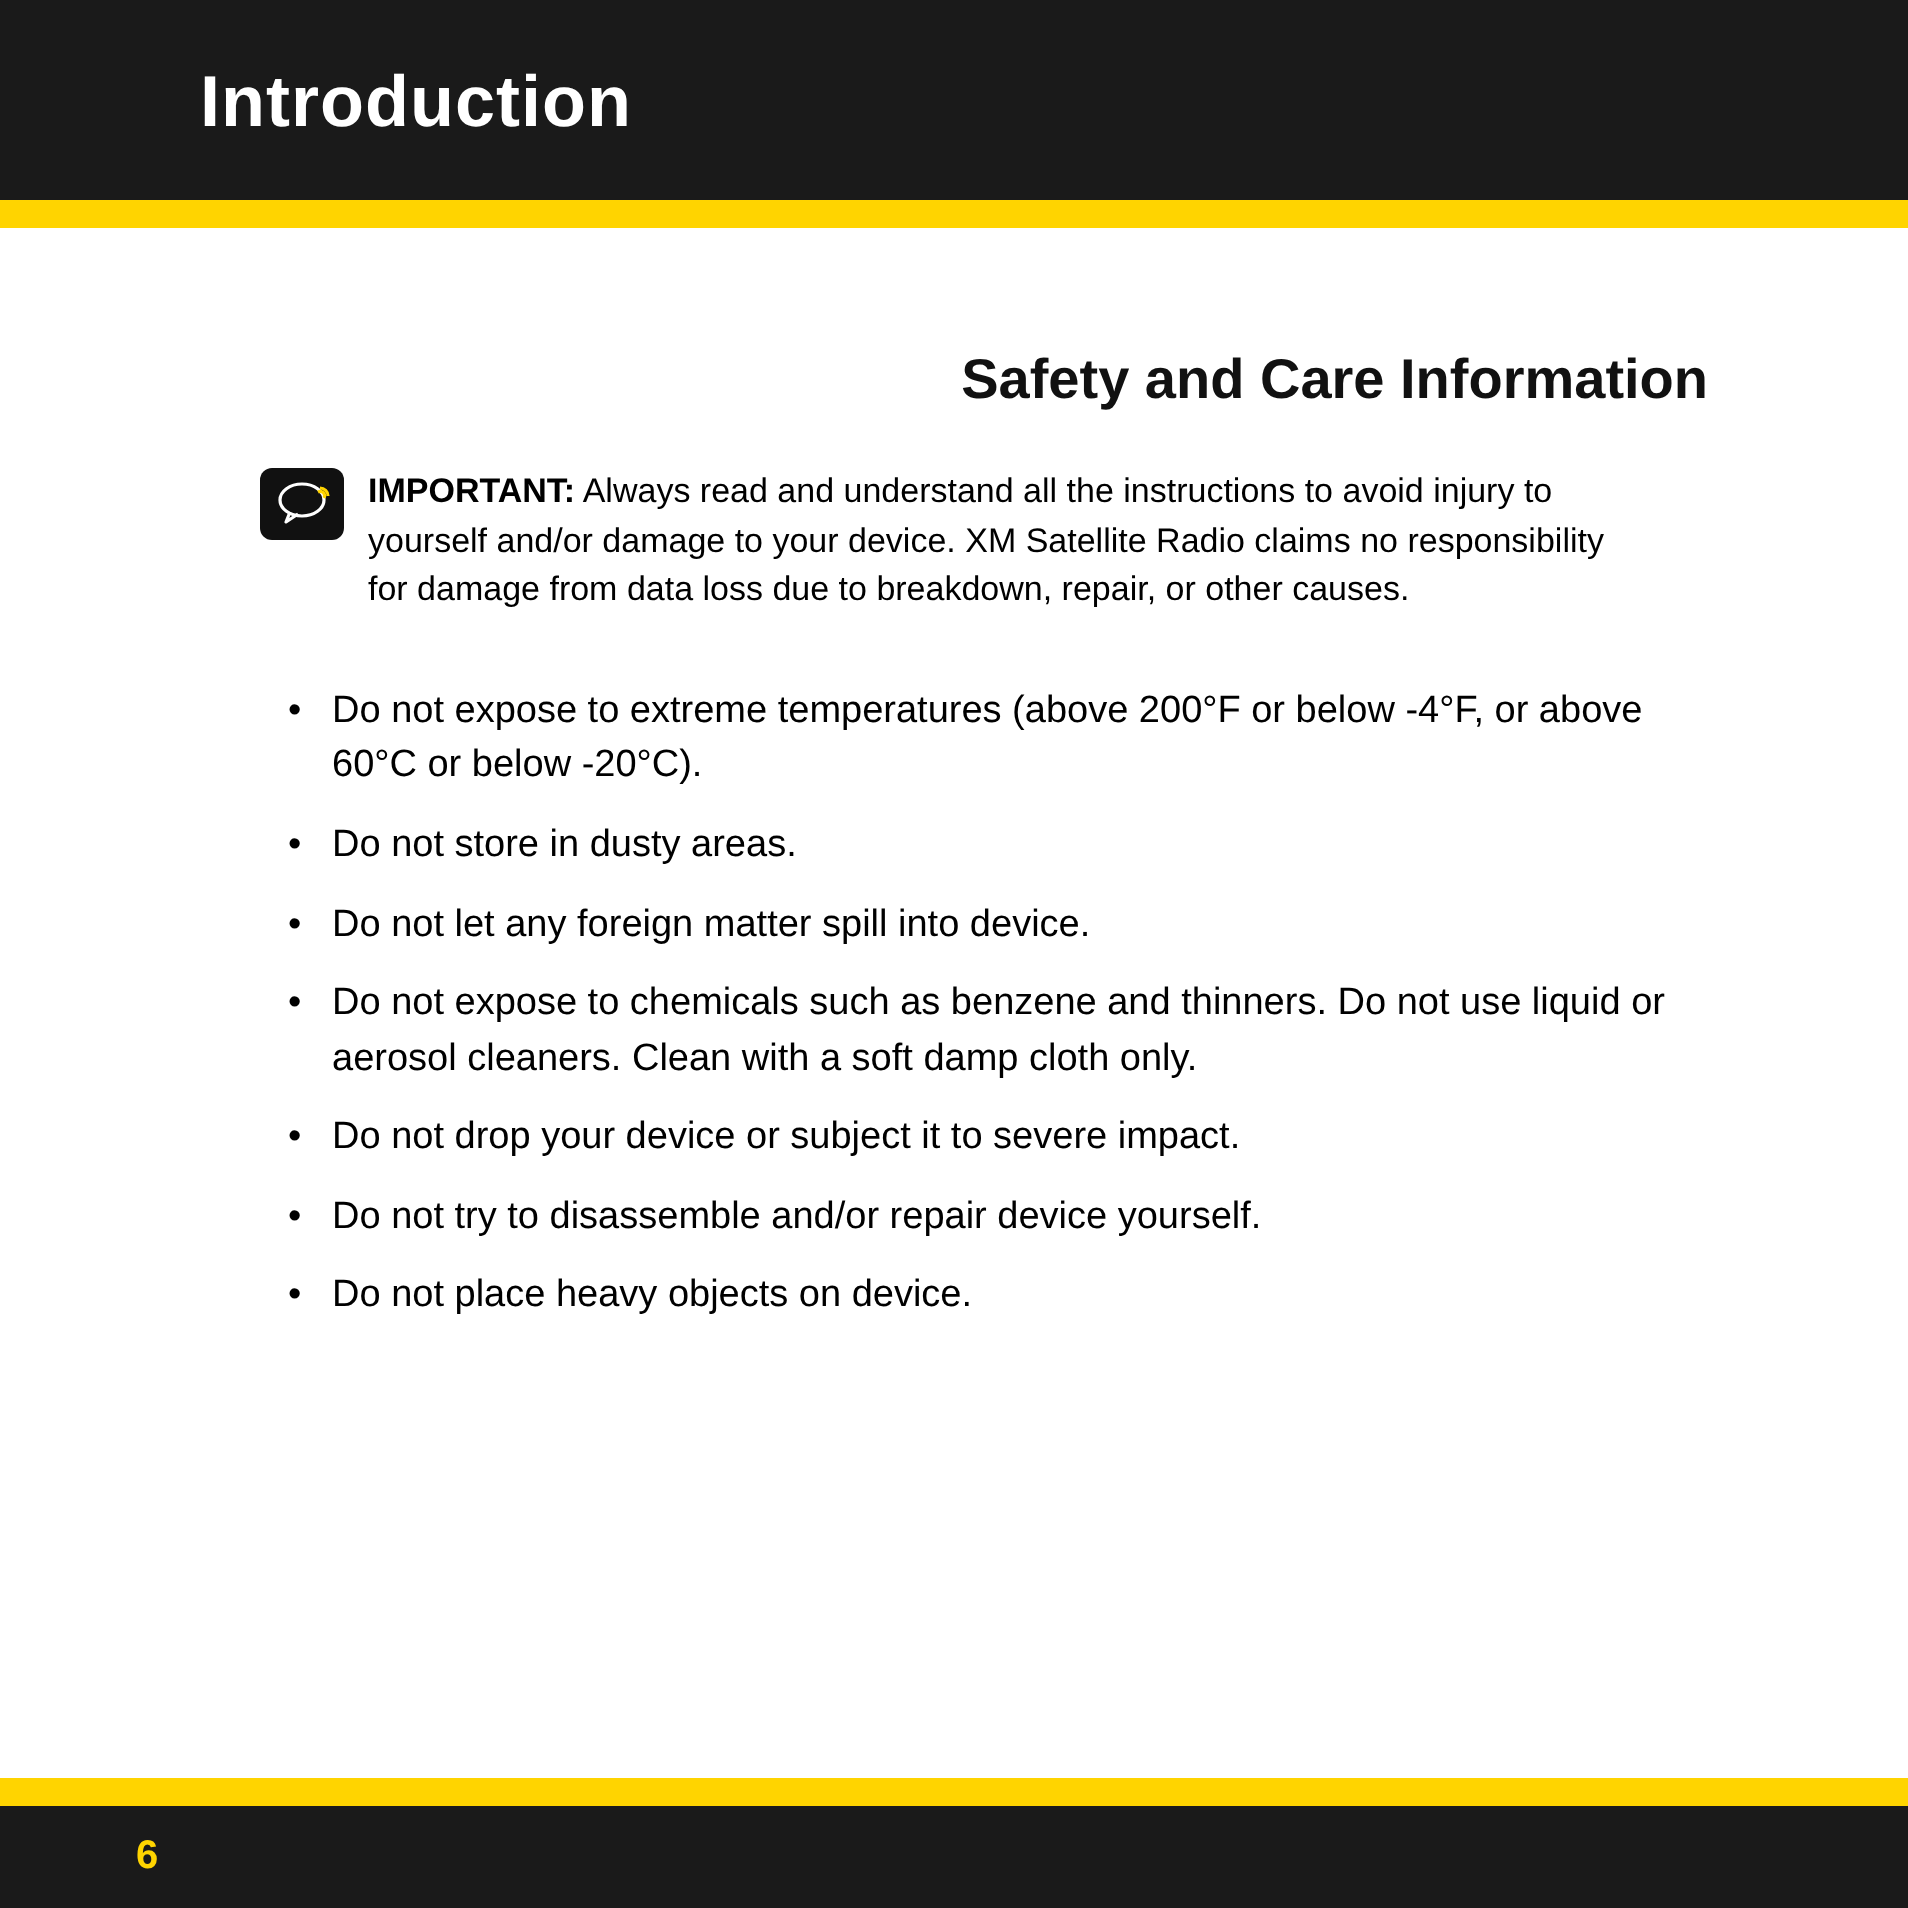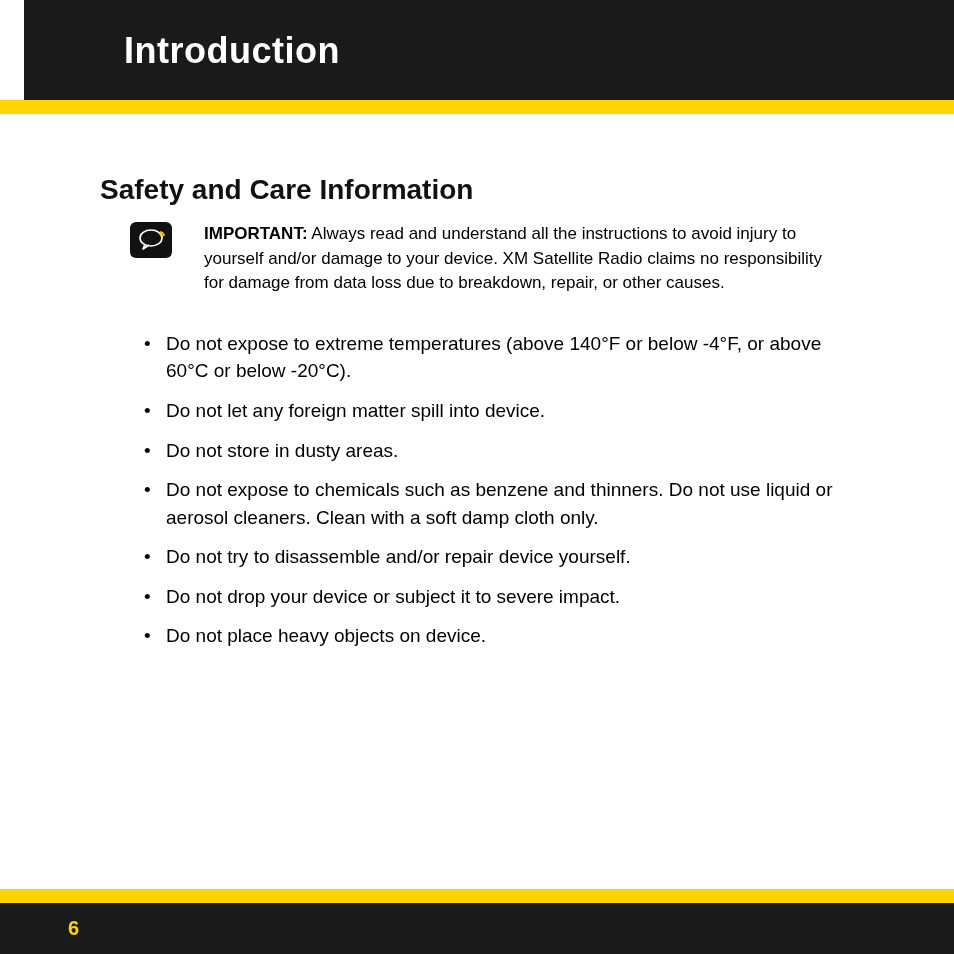--- a/index.html
+++ b/index.html
@@ -8,46 +8,46 @@
       height: 954px;
       background: #ffffff;
       font-family: Arial, Helvetica, sans-serif;
       display: flex;
       flex-direction: column;
       font-synthesis: none;
     }
     .header-band {
       background: #1a1a1a;
       padding: 30px 0 28px 100px;
-      margin-left: 24px;
     }
     .header-title {
       color: #ffffff;
       font-size: 36px;
       font-weight: bold;
       letter-spacing: 0.5px;
     }
     .accent-stripe {
       height: 14px;
       background: #ffd400;
     }
     .content {
       flex: 1;
       padding: 60px 100px 0 100px;
     }
     .subheading {
       font-size: 28px;
       font-weight: bold;
       color: #111;
-      margin-bottom: 16px;
+      margin-bottom: 28px;
+      text-align: right;
     }
     .notice {
       display: flex;
       align-items: flex-start;
-      gap: 32px;
+      gap: 12px;
       margin-bottom: 34px;
     }
     .icon-box {
       width: 42px;
       height: 36px;
       background: #111;
       border-radius: 6px;
       display: flex;
       align-items: center;
       justify-content: center;
@@ -125,26 +125,26 @@
         <path d="M23 4 A4 4 0 0 1 27 8" fill="none" stroke="#ffd400" stroke-width="1.6"></path>
         <path d="M22 6 A2.2 2.2 0 0 1 25 9" fill="none" stroke="#ffd400" stroke-width="1.6"></path>
       </svg>
     </div>
     <p class="notice-text">
       <span class="notice-label">IMPORTANT:</span><span> Always read and understand all the instructions to avoid injury to yourself and/or damage to your device. XM Satellite Radio claims no responsibility for damage from data loss due to breakdown, repair, or other causes.</span>
     </p>
   </div>
 
   <ul class="bullets">
-    <li>Do not expose to extreme temperatures (above 140°F or below -4°F, or above 60°C or below -20°C).</li>
+    <li>Do not expose to extreme temperatures (above 200°F or below -4°F, or above 60°C or below -20°C).</li>
+    <li>Do not store in dusty areas.</li>
     <li>Do not let any foreign matter spill into device.</li>
-    <li>Do not store in dusty areas.</li>
     <li>Do not expose to chemicals such as benzene and thinners. Do not use liquid or aerosol cleaners. Clean with a soft damp cloth only.</li>
+    <li>Do not drop your device or subject it to severe impact.</li>
     <li>Do not try to disassemble and/or repair device yourself.</li>
-    <li>Do not drop your device or subject it to severe impact.</li>
     <li>Do not place heavy objects on device.</li>
   </ul>
 </div>
 
 <div class="footer-band">
   <div class="footer-stripe"></div>
   <div class="footer-bar">
     <span class="page-num">6</span>
   </div>
 </div>

